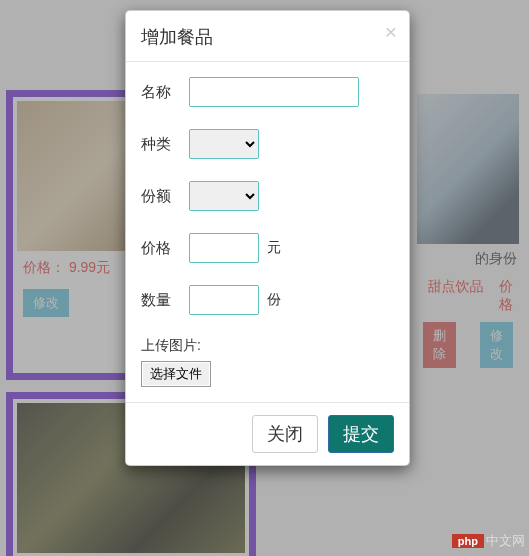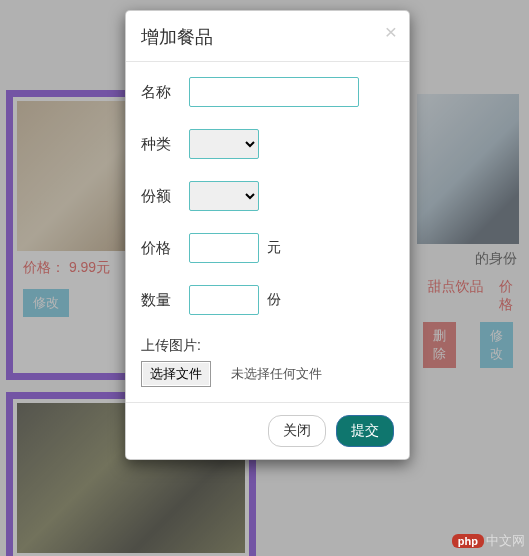--- a/index.html
+++ b/index.html
@@ -96,52 +96,52 @@
     border-radius:2px;
     outline:none;
   }
   .w-long { width: 170px; }
   .w-med { width: 70px; }
   .w-sel { width: 70px; padding:4px 2px; }
   select.form-input { appearance:auto; }
   .unit { margin-left:8px; color:#333; }
   .upload-block { margin-top:18px; margin-bottom:15px; }
   .upload-label { margin-bottom:6px; display:block; }
-  .file-wrap { display:flex; align-items:center; gap:20px;}
+  .file-wrap { display:flex; align-items:center; gap:4px;}
   .file-btn {
     border:1px solid #999; background:#efefef;
     padding:3px 8px; font-size:13px; cursor:pointer;
     box-shadow: inset 0 0 0 1px #fff;
   }
   .file-status { color:#555; font-size:13px;}
   .modal-footer {
     padding:12px 15px;
     border-top:1px solid #e5e5e5;
     text-align:right;
   }
   .btn {
     display:inline-block;
     padding:6px 14px;
-    font-size:14px;
-    border-radius:13px;
+    font-size:18px;
+    border-radius:3px;
     cursor:pointer;
     margin-left:6px;
   }
   .btn-default { background:#fff; border:1px solid #ccc; color:#333;}
   .btn-primary { background:#0f766e; border:1px solid #2e6da4; color:#fff;font-family:Liberation Mono, monospace;}
 
   
   .watermark {
     position:absolute; right:4px; bottom:6px;
     display:flex; align-items:center; gap:2px;
     font-size:13px; color:#ddd;
   }
   .wm-badge {
     background:#c0392b; color:#fff; font-weight:bold;
-    border-radius:6px; padding:1px 6px; font-size:11px;
+    border-radius:0; padding:1px 6px; font-size:11px;
   }
 </style>
 </head>
 <body>
 
 <div class="bg">
   <div class="bg-row">
     <div class="card">
       <div class="card-img"></div>
       <div class="price-line">
@@ -209,21 +209,20 @@
     <div class="form-row">
       <label class="form-label">数量</label>
       <input type="text" class="form-input w-med" style="">
       <span class="unit">份</span>
     </div>
 
     <div class="upload-block">
       <span class="upload-label">上传图片:</span>
       <div class="file-wrap">
         <button class="file-btn">选择文件</button>
-        <span class="file-status">未选择任何文件</span>
       </div>
     </div>
   </div>
 
   <div class="modal-footer">
     <button class="btn btn-default">关闭</button>
     <button class="btn btn-primary">提交</button>
   </div>
 </div>
 

